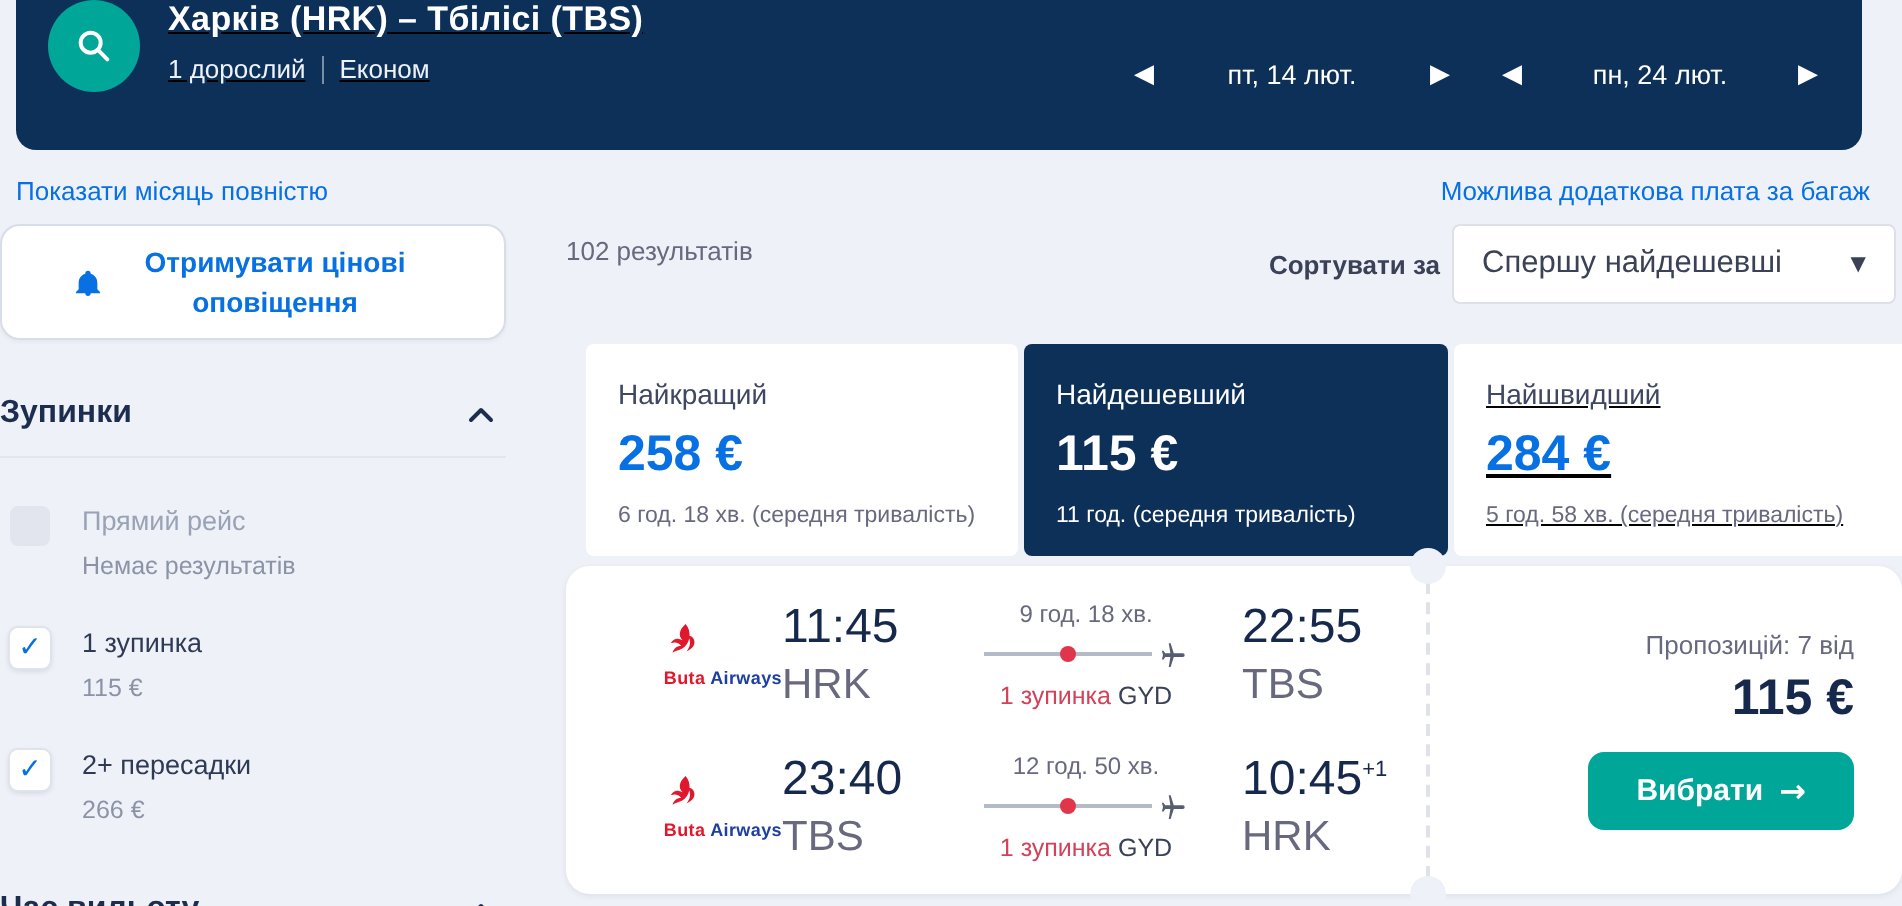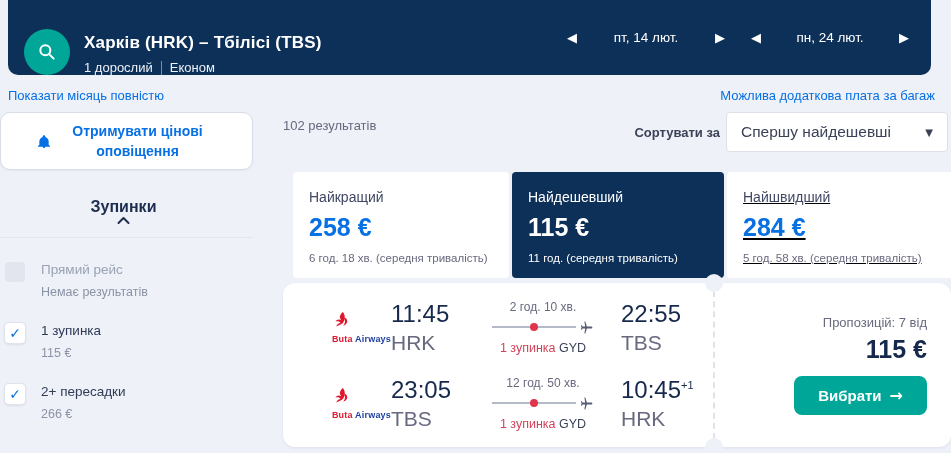--- a/index.html
+++ b/index.html
@@ -2,21 +2,21 @@
 <html><head>
 <meta charset="utf-8">
 <style>
   * { margin:0; padding:0; box-sizing:border-box; }
   html,body { width:951px; height:453px; overflow:hidden; }
   body { font-family:"Liberation Sans","DejaVu Sans",sans-serif; background:#eef1f7; }
   .viewport { position:relative; width:951px; height:453px; background:#eef1f7; overflow:hidden; }
 
   
   .header { position:absolute; left:8px; top:0; width:923px; height:75px;
-    background:#0d3059; border-radius:0 0 10px 10px; display:flex; align-items:flex-end; }
+    background:#0d3059; border-radius:0 0 10px 10px; display:flex; align-items:flex-start;text-decoration:underline; }
   .search-circle { width:46px; height:46px; border-radius:50%; background:#00a698;
     margin-left:16px; display:flex; align-items:center; justify-content:center; flex:0 0 auto; }
   .header-texts { margin-left:14px; color:#fff; }
   .header-title { font-size:17px; font-weight:bold; letter-spacing:.2px; }
   .header-sub { display:flex; align-items:center; gap:8px; margin-top:7px; font-size:13px; color:#eef2f8; }
   .sub-divider { width:1px; height:14px; background:rgba(255,255,255,.45); }
   .date-nav { position:absolute; right:12px; top:0; height:100%; display:flex; align-items:center; }
   .date-group { display:flex; align-items:center; color:#fff; }
   .date-arrow { background:none; border:none; color:#fff; font-size:13px; cursor:pointer;
     width:30px; height:30px; line-height:30px; text-align:center; font-family:"DejaVu Sans",sans-serif; }
@@ -30,21 +30,21 @@
 
   
   .sidebar { position:absolute; left:0; top:112px; width:253px; }
   .alerts-btn { width:253px; min-height:57px; background:#fff; border:1px solid #d9dde7;
     border-radius:10px; color:#0770e3; font-weight:bold; font-size:14px; line-height:20px;
     display:flex; align-items:center; justify-content:center; text-align:center;
     padding:8px 22px; cursor:pointer; gap:6px; box-shadow:0 1px 2px rgba(20,40,80,.05); }
   .alerts-text { max-width:160px; }
   .bell { flex:0 0 auto; position:relative; top:1px; }
   .section-head { display:flex; align-items:center; justify-content:space-between;
-    margin-top:28px; cursor:pointer; padding-right:6px;flex-direction:column; }
+    margin-top:28px; cursor:pointer; padding-right:6px; }
   .section-title { font-size:16px; font-weight:600; color:#1c2d4f; }
   .section-rule { border:none; border-top:1px solid #e2e6ee; margin-top:12px; }
   .cb-row { display:flex; align-items:flex-start; margin-top:24px; }
   .cb-box { width:20px; height:20px; border-radius:4px; background:#fff;
     box-shadow:0 0 0 1px #e0e3ec, 0 1px 3px rgba(20,40,80,.18);
     display:flex; align-items:center; justify-content:center; cursor:pointer; flex:0 0 auto; margin-left:5px; }
   .cb-box.disabled { background:#e2e5ee; box-shadow:none; cursor:default; }
   .cb-check { color:#0770e3; font-size:14px; font-weight:bold; font-family:"DejaVu Sans",sans-serif; }
   .cb-texts { margin-left:16px; }
   .cb-label { font-size:13.5px; color:#2f3a55; }
@@ -235,21 +235,21 @@
           <div class="buta-name">
             <span class="buta-first">Buta</span>
             <span class="buta-second">Airways</span>
           </div>
         </div>
         <div class="endpoint dep">
           <div class="ep-time">11:45</div>
           <div class="ep-code">HRK</div>
         </div>
         <div class="route">
-          <div class="route-duration">2 год. 10 хв.</div>
+          <div class="route-duration">9 год. 18 хв.</div>
           <div class="route-line">
             <span class="line-bar">
                 <span class="line-dot"></span>
               </span>
             <svg width="15" height="15" viewBox="0 0 24 24">
               <g transform="rotate(90 12 12)">
                 <path fill="#565d73" d="M21.5 15.5 13.5 13V5.75a1.5 1.5 0 0 0-3 0V13l-8 2.5V17l8-1.3v4.1l-2 1.4v1.3l3.5-.9 3.5.9v-1.3l-2-1.4v-4.1l8 1.3v-1.5z"></path>
               </g>
             </svg>
           </div>
@@ -269,21 +269,21 @@
           <svg class="bird" width="20" height="22" viewBox="0 0 24 26">
             <path fill="#e0182d" d="M13 1c-4 3.5-4.6 7-1.8 9.8C8.5 9.2 5.8 9.6 4 12.5c2.8-1 5-.3 6.3 1.6-2.3.1-4.3 1.3-5.2 4.2 2.6-1.7 5.4-1.6 7.6-3.9C16 11 16.4 5 13 1z"></path>
             <path fill="#e0182d" d="M14.5 8.5c1.8 2.8 1.5 6-1 8.8 3.8-1.2 5.6-4 4.4-7.1-.7-1.5-2-2.4-3.4-1.7z"></path>
           </svg>
           <div class="buta-name">
             <span class="buta-first">Buta</span>
             <span class="buta-second">Airways</span>
           </div>
         </div>
         <div class="endpoint dep">
-          <div class="ep-time">23:05</div>
+          <div class="ep-time">23:40</div>
           <div class="ep-code">TBS</div>
         </div>
         <div class="route">
           <div class="route-duration">12 год. 50 хв.</div>
           <div class="route-line">
             <span class="line-bar">
                 <span class="line-dot"></span>
               </span>
             <svg width="15" height="15" viewBox="0 0 24 24">
               <g transform="rotate(90 12 12)">

